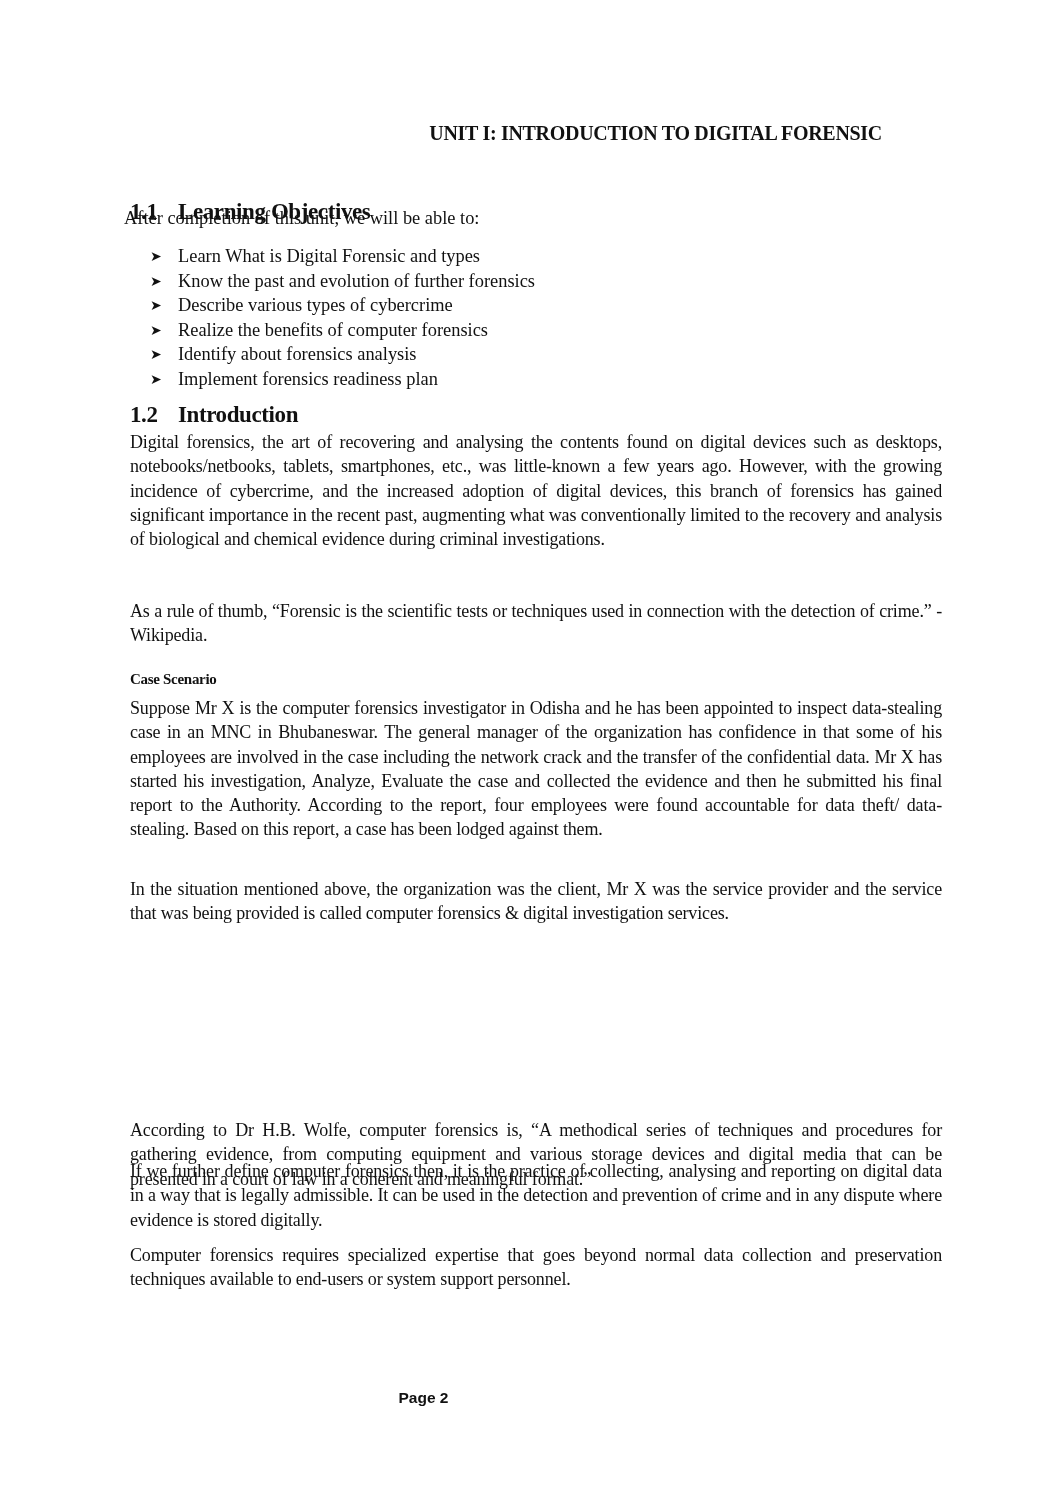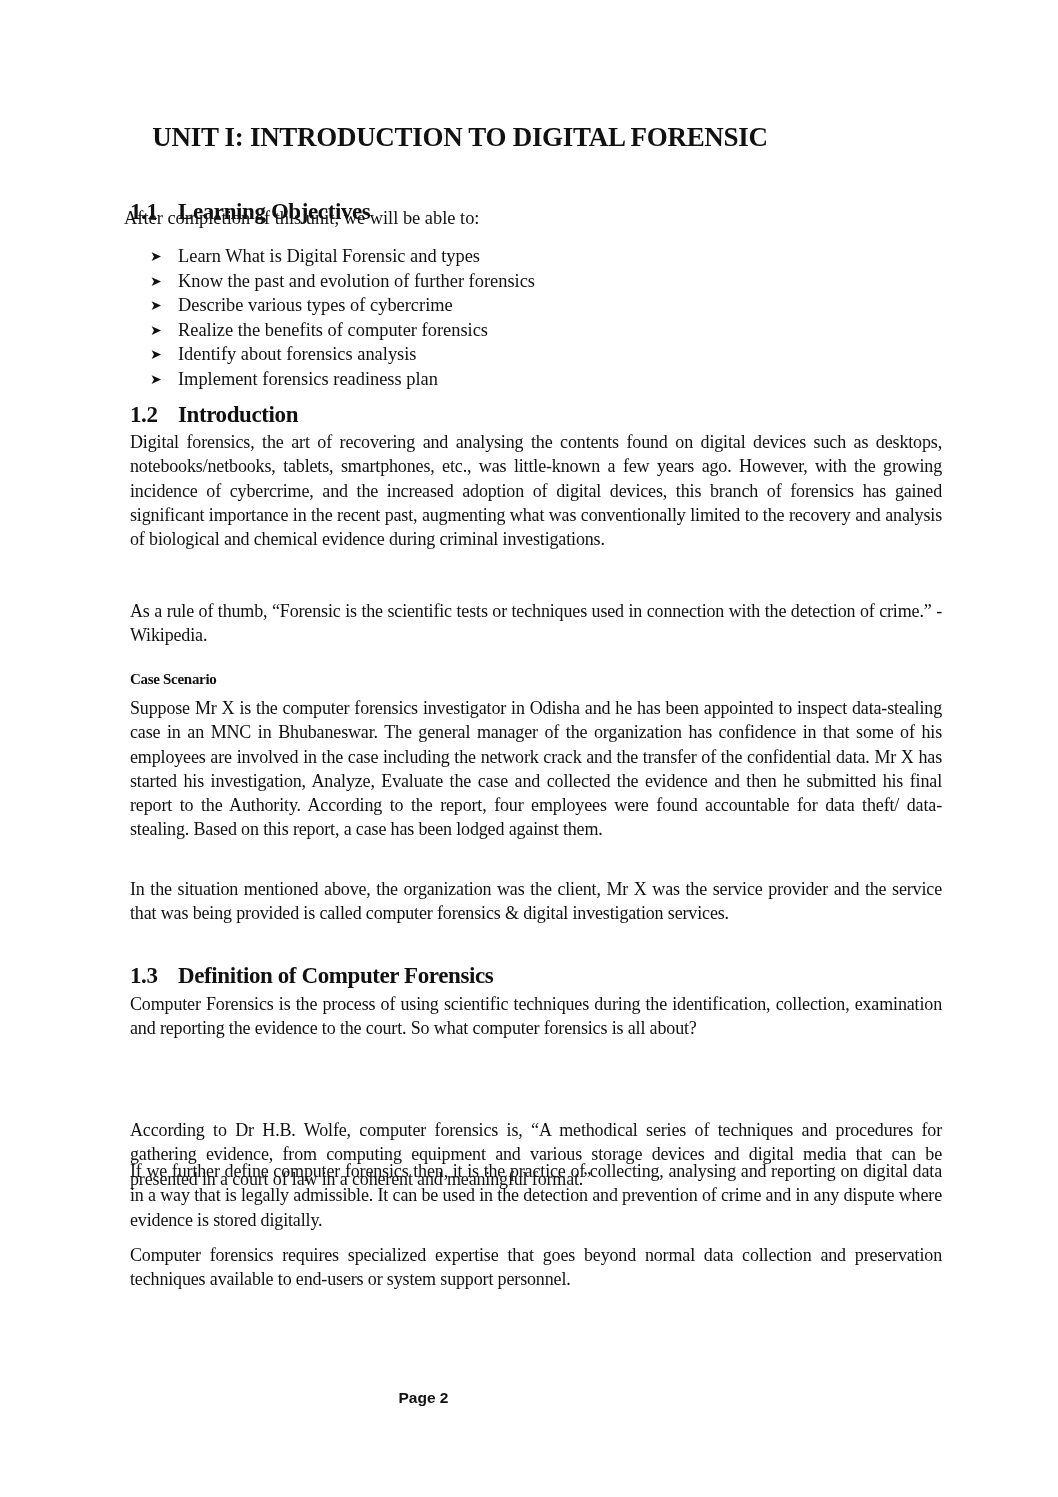--- a/index.html
+++ b/index.html
@@ -1,20 +1,20 @@
 <!DOCTYPE html>
 <html><head>
 <meta charset="utf-8">
 <style>
   html, body { margin: 0; padding: 0; background: #ffffff; }
   body { width: 1058px; height: 1497px; position: relative; overflow: hidden;
          font-family: "Liberation Serif", "DejaVu Serif", serif; color: #111; }
   .page { position: absolute; left: 0; top: 0; width: 1058px; height: 1497px; }
-  .title { position: absolute; left: 0; width: 882px; top: 122px; text-align: center;
-           font-weight: bold; font-size: 27px; letter-spacing: -0.3px; padding-left: 38px; box-sizing: border-box; }
+  .title { position: absolute; left: 0; width: 882px; top: 122px; text-align: right;
+           font-weight: bold; font-size: 20px; letter-spacing: -0.3px; padding-left: 38px; box-sizing: border-box; }
   .h2 { position: absolute; left: 130px; font-weight: bold; font-size: 23px; letter-spacing: -0.4px; }
   .h2 .num { display: inline-block; width: 48px; }
   .h3 { position: absolute; left: 130px; font-weight: bold; font-size: 15px; letter-spacing: -0.3px; }
   .p { position: absolute; left: 130px; width: 812px; font-size: 18px; line-height: 24.3px;
        text-align: justify; letter-spacing: -0.15px; }
   .intro-line { position: absolute; left: 124px; font-size: 18.4px; }
   .bullets { position: absolute; left: 150px; top: 244px; margin: 0; padding: 0; list-style: none; }
   .bullets li { height: 24.5px; font-size: 18.4px; line-height: 24.5px; display: flex; align-items: center; }
   .bullets .arrow { width: 28px; font-size: 14px; font-family: "DejaVu Sans", sans-serif; font-weight: bold; }
   .footer { position: absolute; left: 0; width: 847px; top: 1389px; text-align: center;
@@ -66,22 +66,18 @@
   <div class="p" style="top:430px;">Digital forensics, the art of recovering and analysing the contents found on digital devices such as desktops, notebooks/netbooks, tablets, smartphones, etc., was little-known a few years ago. However, with the growing incidence of cybercrime, and the increased adoption of digital devices, this branch of forensics has gained significant importance in the recent past, augmenting what was conventionally limited to the recovery and analysis of biological and chemical evidence during criminal investigations.</div>
 
   <div class="p" style="top:599px;">
     <span>As a rule of thumb, “Forensic is the scientific tests or techniques used in connection with the detection of crime.” - </span><b class="src">Wikipedia</b><span>.</span>
   </div>
 
   <div class="h3" style="top:671px;">Case Scenario</div>
   <div class="p" style="top:696px;">Suppose Mr X is the computer forensics investigator in Odisha and he has been appointed to inspect data-stealing case in an MNC in Bhubaneswar. The general manager of the organization has confidence in that some of his employees are involved in the case including the network crack and the transfer of the confidential data. Mr X has started his investigation, Analyze, Evaluate the case and collected the evidence and then he submitted his final report to the Authority. According to the report, four employees were found accountable for data theft/ data-stealing. Based on this report, a case has been lodged against them.</div>
   <div class="p" style="top:877px;">In the situation mentioned above, the organization was the client, Mr X was the service provider and the service that was being provided is called computer forensics &amp; digital investigation services.</div>
 
-  <div class="h2" style="top:963px;">
-    <span class="num">1.3</span><span>Definition of Computer Forensics</span>
-  </div>
-  <div class="p" style="top:992px;">Computer Forensics is the process of using scientific techniques during the identification, collection, examination and reporting the evidence to the court. So what computer forensics is all about?</div>
   <div class="p" style="top:1118px;">According to Dr H.B. Wolfe, computer forensics is, “A methodical series of techniques and procedures for gathering evidence, from computing equipment and various storage devices and digital media that can be presented in a court of law in a coherent and meaningful format.”</div>
   <div class="p" style="top:1159px;">If we further define computer forensics then, it is the practice of collecting, analysing and reporting on digital data in a way that is legally admissible. It can be used in the detection and prevention of crime and in any dispute where evidence is stored digitally.</div>
   <div class="p" style="top:1243px;">Computer forensics requires specialized expertise that goes beyond normal data collection and preservation techniques available to end-users or system support personnel.</div>
 
   <div class="footer">Page 2</div>
 </div>
 
 </body></html>

